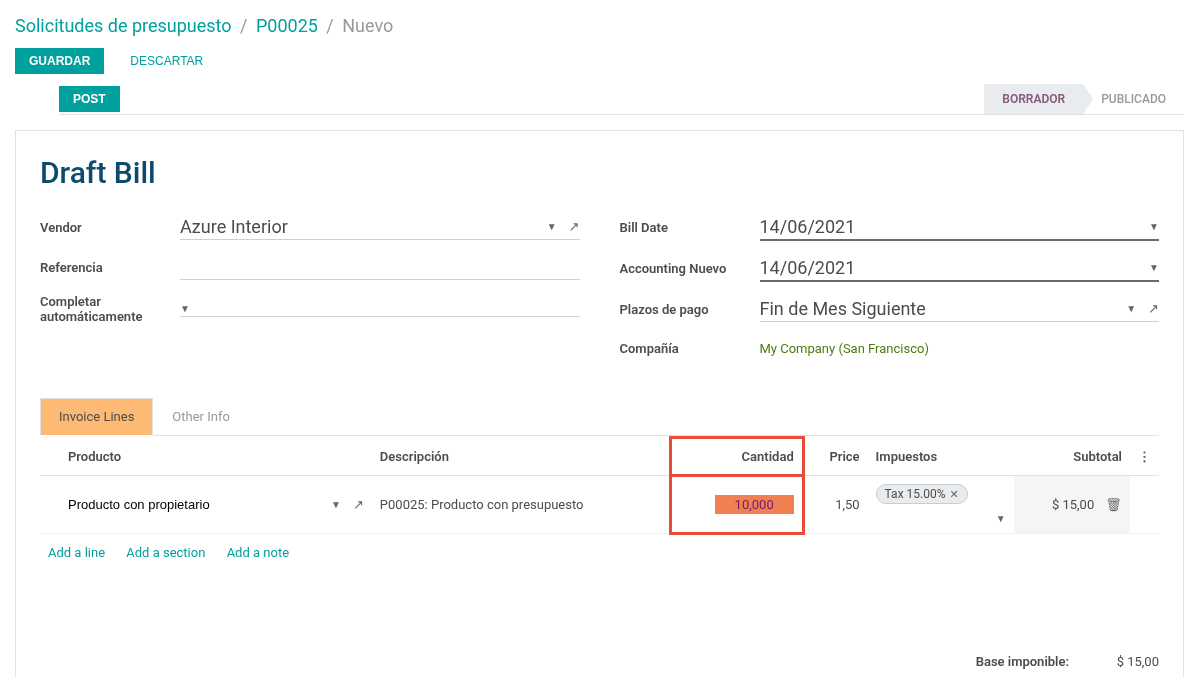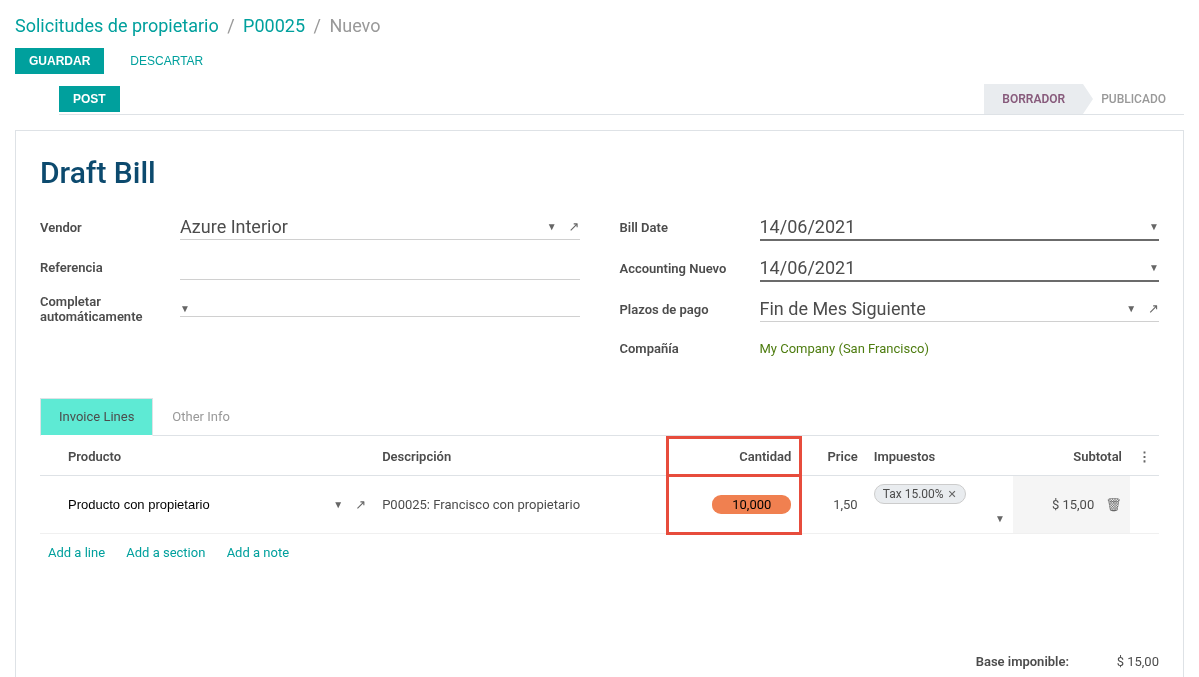--- a/index.html
+++ b/index.html
@@ -34,32 +34,32 @@
 .form-value.readonly { border: none; }
 .form-value input { border: none; outline: none; flex: 1; font-size: 18px; font-family: inherit; color: #4c4c4c; background: transparent; }
 .form-value input::placeholder { color: #999; }
 .form-value.thick { border-bottom: 2px solid #6b6b6b; }
 .form-value .company-link { color: #4d7c0f; }
 .caret { font-size: 10px; color: #666; cursor: pointer; }
 .ext-link { font-size: 13px; color: #666; cursor: pointer; margin-left: 6px; }
 
 .tabs { display: flex; border-bottom: 1px solid #dee2e6; margin-bottom: 0; }
 .tab { padding: 10px 18px; cursor: pointer; color: #999; font-size: 13px; border: 1px solid transparent; }
-.tab.active { color: #4c4c4c; border: 1px solid #dee2e6; border-bottom: 1px solid #fff; margin-bottom: -1px; background: #5eead4; }
+.tab.active { color: #4c4c4c; border: 1px solid #dee2e6; border-bottom: 1px solid #fff; margin-bottom: -1px; background: #fdba74; }
 
 .table-wrap { }
 table { width: 100%; border-collapse: collapse; }
 th { text-align: left; padding: 10px 8px; font-weight: 600; color: #4c4c4c; border-bottom: 1px solid #dee2e6; font-size: 13px; }
 th.right { text-align: right; }
 td { padding: 8px; border-bottom: 1px solid #f0f0f0; vertical-align: middle; }
 td.right { text-align: right; }
 .product-cell { display: flex; align-items: center; gap: 6px; }
 .product-cell input { border: none; outline: none; flex: 1; font-size: 13px; }
 .qty-highlight { border: 3px solid #e74c3c; }
-.qty-val { background: #f08050; color: #000000; padding: 2px 20px; border-radius: 9px; display: inline-block; float: right; }
+.qty-val { background: #f08050; color: #701a75; padding: 2px 20px; border-radius: 0; display: inline-block; float: right; }
 .tax-tag { background: #e9ecef; border: 1px solid #ccc; border-radius: 12px; padding: 2px 8px; font-size: 12px; display: inline-flex; align-items: center; gap: 4px; }
 .tax-tag .x { cursor: pointer; color: #666; font-size: 11px; }
 .subtotal-cell { background: #f5f5f5; text-align: right; }
 .trash { cursor: pointer; color: #666; }
 
 .add-links { padding: 10px 8px; }
 .add-links a { color: #00a09d; margin-right: 18px; cursor: pointer; }
 
 .totals { margin-top: 80px; display: flex; justify-content: flex-end; }
 .totals-table { }
@@ -68,21 +68,21 @@
 .totals-val { text-align: right; min-width: 70px; }
 .pencil { color: #666; cursor: pointer; margin-right: 4px; }
 
 .kebab { cursor: pointer; color: #666; }
 </style>
 </head>
 <body>
 
 <div class="header">
   <div class="breadcrumb">
-    <a class="link">Solicitudes de propietario</a>
+    <a class="link">Solicitudes de presupuesto</a>
     <span class="sep">/</span>
     <a class="link">P00025</a>
     <span class="sep">/</span>
     <span class="current">Nuevo</span>
   </div>
   <div class="header-buttons">
     <button class="btn btn-primary">GUARDAR</button>
     <button class="btn btn-link">DESCARTAR</button>
   </div>
   <div class="statusbar-row">
@@ -174,21 +174,21 @@
       <tbody>
         <tr>
           <td></td>
           <td>
             <div class="product-cell">
               <input value="Producto con propietario" style="">
               <span class="caret">▼</span>
               <span class="ext-link">↗</span>
             </div>
           </td>
-          <td><span>P00025: Francisco con propietario</span></td>
+          <td><span>P00025: Producto con presupuesto</span></td>
           <td class="right qty-highlight">
             <span class="qty-val">10,000</span>
           </td>
           <td class="right"><span>1,50</span></td>
           <td>
             <span class="tax-tag">
               <span>Tax 15.00%</span>
               <span class="x">✕</span>
             </span>
             <div style="text-align:right;margin-top:6px"><span class="caret">▼</span></div>

